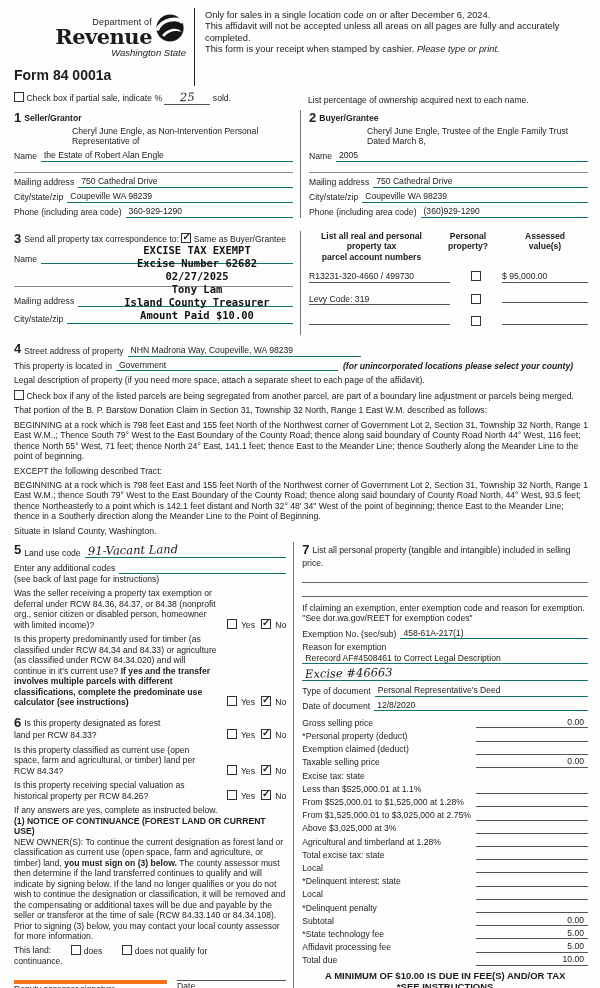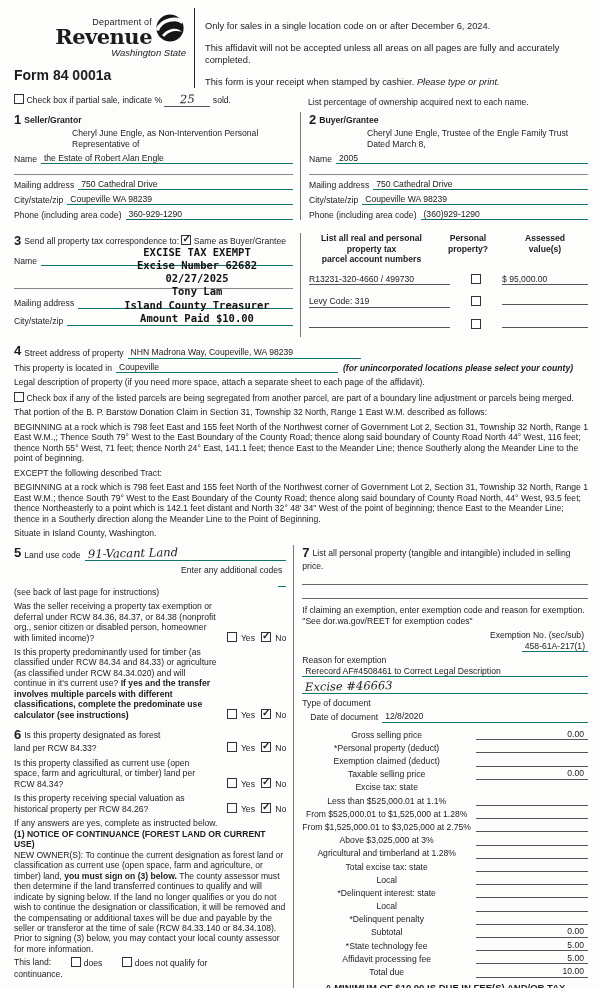--- a/index.html
+++ b/index.html
@@ -11,21 +11,21 @@
   .hdr-left{width:172px;padding-top:4px;border-right:1.6px solid #222;padding-right:8px;}
   .logo-row{display:flex;align-items:flex-end;justify-content:flex-end;gap:2px;}
   .logo-txt{text-align:right;}
   .dept-of{font-size:9px;letter-spacing:.2px;}
   .rev{font-size:21px;font-weight:bold;font-family:"DejaVu Serif",serif;letter-spacing:-.5px;line-height:.9;}
   .wa-state{font-style:italic;font-size:9.5px;text-align:right;margin-top:1px;}
   .form-no{font-weight:bold;font-size:14px;margin-top:8px;}
   .hdr-right{flex:1;padding-left:10px;padding-top:2px;}
   .title{font-size:20.5px;font-weight:bold;letter-spacing:-.3px;white-space:nowrap;}
   .title small{font-size:10px;font-weight:bold;letter-spacing:0;}
-  .hnote{font-size:9.3px;margin-top:11px;}
+  .hnote{font-size:9.3px;margin-top:0;}
   
   .cb{display:inline-block;width:8px;height:8px;border:1px solid #333;vertical-align:-1px;
       position:relative;background:#fff;flex:none;}
   .cb.checked::after{content:"✓";position:absolute;left:0px;top:-3px;font-size:10px;font-weight:bold;}
   .uf{border-bottom:1px solid #555;display:inline-block;}
   .secnum{font-size:13px;font-weight:bold;margin-right:3px;vertical-align:-1px;}
   .b{font-weight:bold;} .i{font-style:italic;}
   .hand{font-family:"DejaVu Serif",serif;font-style:italic;font-size:11.5px;color:#222;
         transform:rotate(-1.2deg);display:inline-block;}
   .row{display:flex;align-items:flex-end;}
@@ -50,21 +50,21 @@
   
   .s4 p{margin:4px 0 0 0;}
   .legal{margin-top:5px;}
   
   .q{display:flex;margin-top:4px;}
   .qt{flex:1;padding-right:4px;}
   .qa{white-space:nowrap;align-self:flex-end;}
   .qa .cb{margin:0 2px 0 6px;}
   
   .taxrow{display:flex;align-items:flex-end;height:13.2px;}
-  .taxlbl{flex:1;text-align:center;padding-right:5px;white-space:nowrap;}
+  .taxlbl{flex:1;text-align:left;padding-right:5px;white-space:nowrap;}
   .taxval{width:112px;border-bottom:1px solid #555;text-align:right;padding-right:4px;box-sizing:border-box;}
   .taxrow.nou .taxval{border-bottom:none;}
   .minnote{text-align:center;font-weight:bold;font-size:9.5px;margin-top:4px;}
   .hrline{border-bottom:1px solid #666;height:1px;margin-top:3px;}
   .spacer-line{border-bottom:1px solid #888;height:8px;margin-top:2px;}
 </style>
 </head>
 <body>
 
 <div class="page">
@@ -214,21 +214,21 @@
 
   <div class="s4" style="margin-top:6px;">
     <div class="row">
         <span class="secnum">4</span>
       <span class="lbl">Street address of property</span>
       <span class="fill" style="max-width:310px;">NHN Madrona Way, Coupeville, WA 98239</span>
       <span style="flex:1;"></span>
       </div>
     <div class="row" style="margin-top:3px;">
       <span class="lbl">This property is located in</span>
-      <span class="fill" style="max-width:150px;">Coupeville</span>
+      <span class="fill" style="max-width:150px;">Government</span>
       <span class="fill" style="max-width:60px;">&nbsp;</span>
       <span class="b i" style="margin-left:5px;white-space:nowrap;">(for unincorporated locations please select your county)</span>
       </div>
     <p>Legal description of property (if you need more space, attach a separate sheet to each page of the affidavit).</p>
     <p><span class="cb"></span>
       <span>Check box if any of the listed parcels are being segregated from another parcel, are part of a boundary line adjustment or parcels being merged.</span></p>
     <p>That portion of the B. P. Barstow Donation Claim in Section 31, Township 32 North, Range 1 East W.M. described as follows:</p>
     <p class="legal">BEGINNING at a rock which is 798 feet East and 155 feet North of the Northwest corner of Government Lot 2, Section 31, Township 32 North, Range 1 East W.M.,; Thence South 79° West to the East Boundary of the County Road; thence along said boundary of County Road North 44° West, 116 feet; thence North 55° West, 71 feet; thence North 24° East, 141.1 feet; thence East to the Meander Line; thence Southerly along the Meander Line to the point of beginning.</p>
     <p class="legal">EXCEPT the following described Tract:</p>
     <p class="legal">BEGINNING at a rock which is 798 feet East and 155 feet North of the Northwest corner of Government Lot 2, Section 31, Township 32 North, Range 1 East W.M.;  thence South 79° West to the East Boundary of the County Road; thence along said boundary of County Road North, 44° West, 93.5 feet; thence Northeasterly to a point which is 142.1 feet distant and North 32° 48' 34" West of the point of beginning; thence East to the Meander Line; thence in a Southerly direction along the Meander Line to the Point of Beginning.</p>
@@ -236,21 +236,21 @@
   </div>
 
   <div class="cols" style="margin-top:6px;">
 
     <div class="colL">
       <div class="row">
           <span class="secnum">5</span>
         <span class="lbl">Land use code</span>
         <span class="fill"><span class="hand">91-Vacant Land</span></span>
         </div>
-      <div class="row" style="margin-top:4px;flex-direction:column;">
+      <div class="row" style="margin-top:4px;">
           <span class="lbl">Enter any additional codes</span>
           <span class="fill">&nbsp;</span>
         </div>
       <div>(see back of last page for instructions)</div>
 
       <div class="q">
         <div class="qt">Was the seller receiving a property tax exemption or deferral under RCW 84.36, 84.37, or 84.38 (nonprofit org., senior citizen or disabled person, homeowner with limited income)?</div>
         <div class="qa"><span class="cb"></span> <span>Yes</span><span class="cb checked"></span> <span>No</span></div>
       </div>
       <div class="q">
@@ -286,31 +286,32 @@
       </div>
       <div class="b" style="margin-top:3px;">(2) NOTICE OF COMPLIANCE (HISTORIC PROPERTY)</div>
 
     </div>
 
     <div class="colR">
       <div><span class="secnum">7</span><span>List all personal property (tangible and intangible) included in selling price.</span></div>
       <div class="hrline" style="margin-top:12px;"></div>
       <div class="hrline" style="margin-top:12px;"></div>
       <div style="margin-top:6px;">If claiming an exemption, enter exemption code and reason for exemption.  "See dor.wa.gov/REET for exemption codes"</div>
-      <div class="row" style="margin-top:4px;flex-direction:column;">
+      <div class="row" style="margin-top:4px;">
           <span class="lbl">Exemption No. (sec/sub)</span>
           <span class="fill">458-61A-217(1)</span>
         </div>
       <div style="margin-top:3px;">Reason for exemption</div>
       <div class="fill" style="display:block;">Rerecord AF#4508461 to Correct Legal Description</div>
       <div class="fill" style="display:block;margin-top:2px;"><span class="hand">Excise #46663</span></div>
       <div class="row" style="margin-top:4px;">
           <span class="lbl">Type of document</span>
-        </div>
-      <div class="row" style="margin-top:3px;margin-left:8px;">
+          <span class="fill">Personal Representative's Deed</span>
+        </div>
+      <div class="row" style="margin-top:3px;">
           <span class="lbl">Date of document</span>
           <span class="fill">12/8/2020</span>
         </div>
 
       <div style="margin-top:4px;">
         <div class="taxrow">
             <span class="taxlbl">Gross selling price</span>
             <span class="taxval">0.00</span>
           </div>
         <div class="taxrow">

